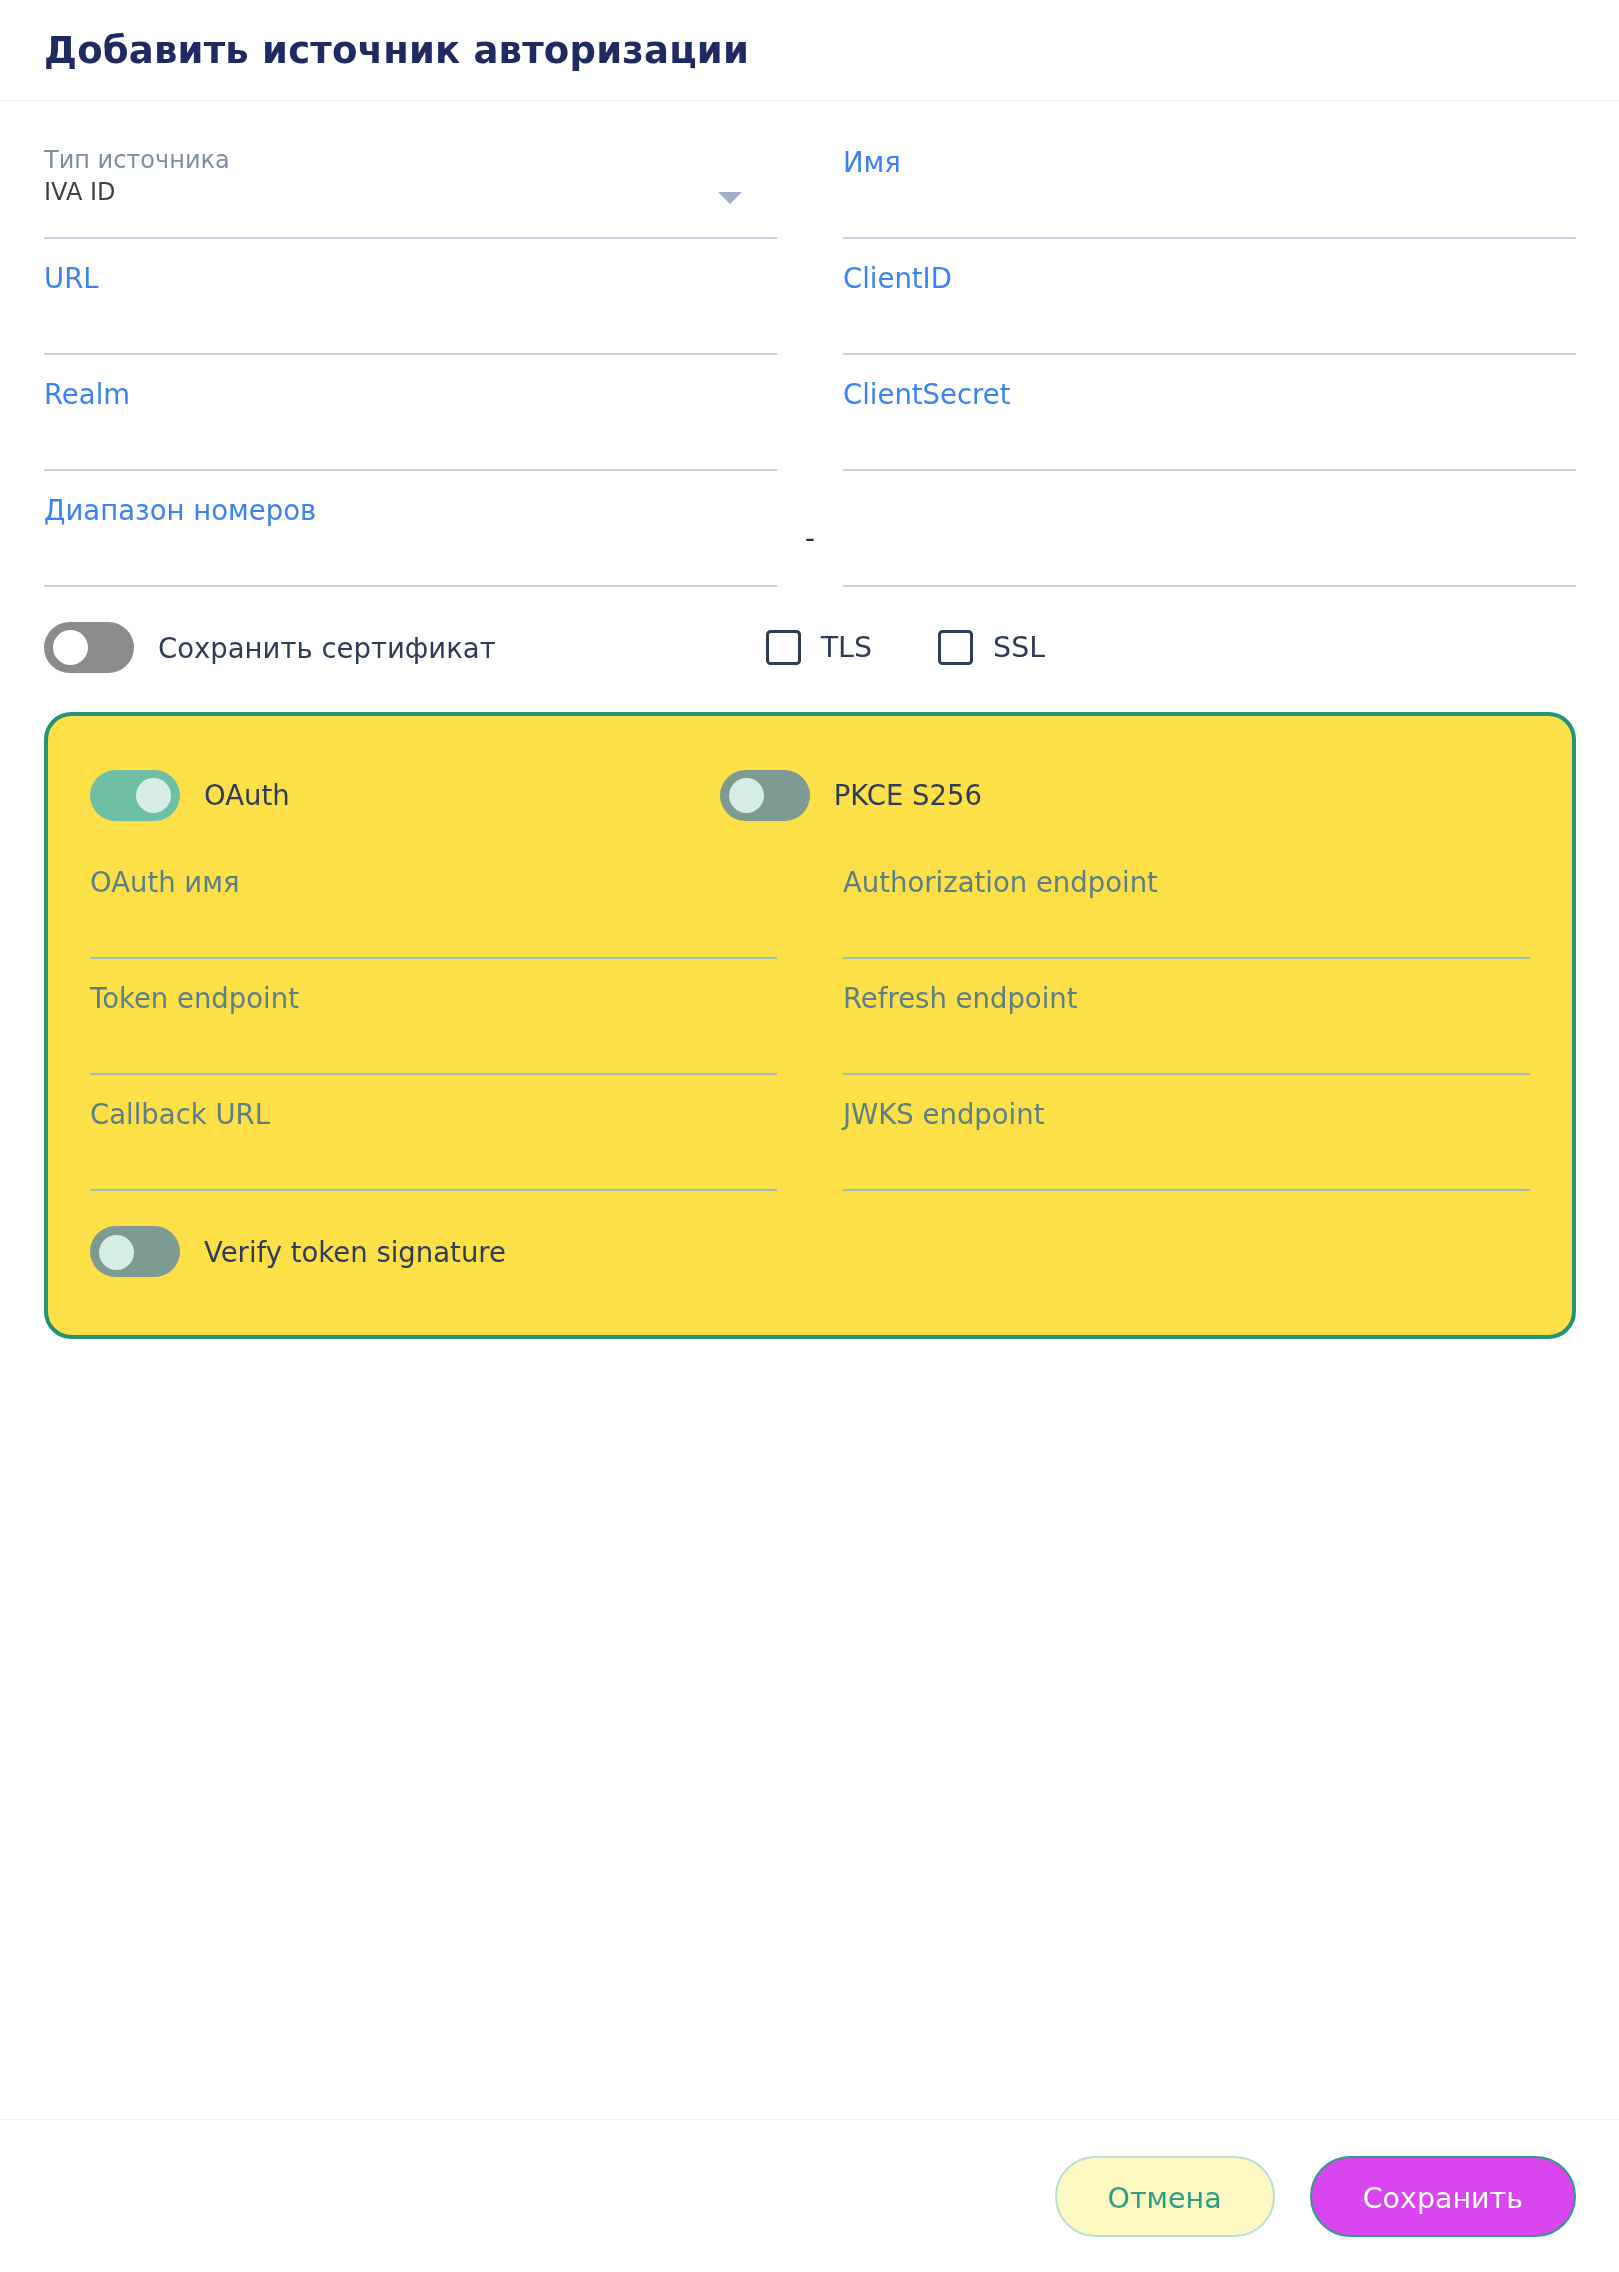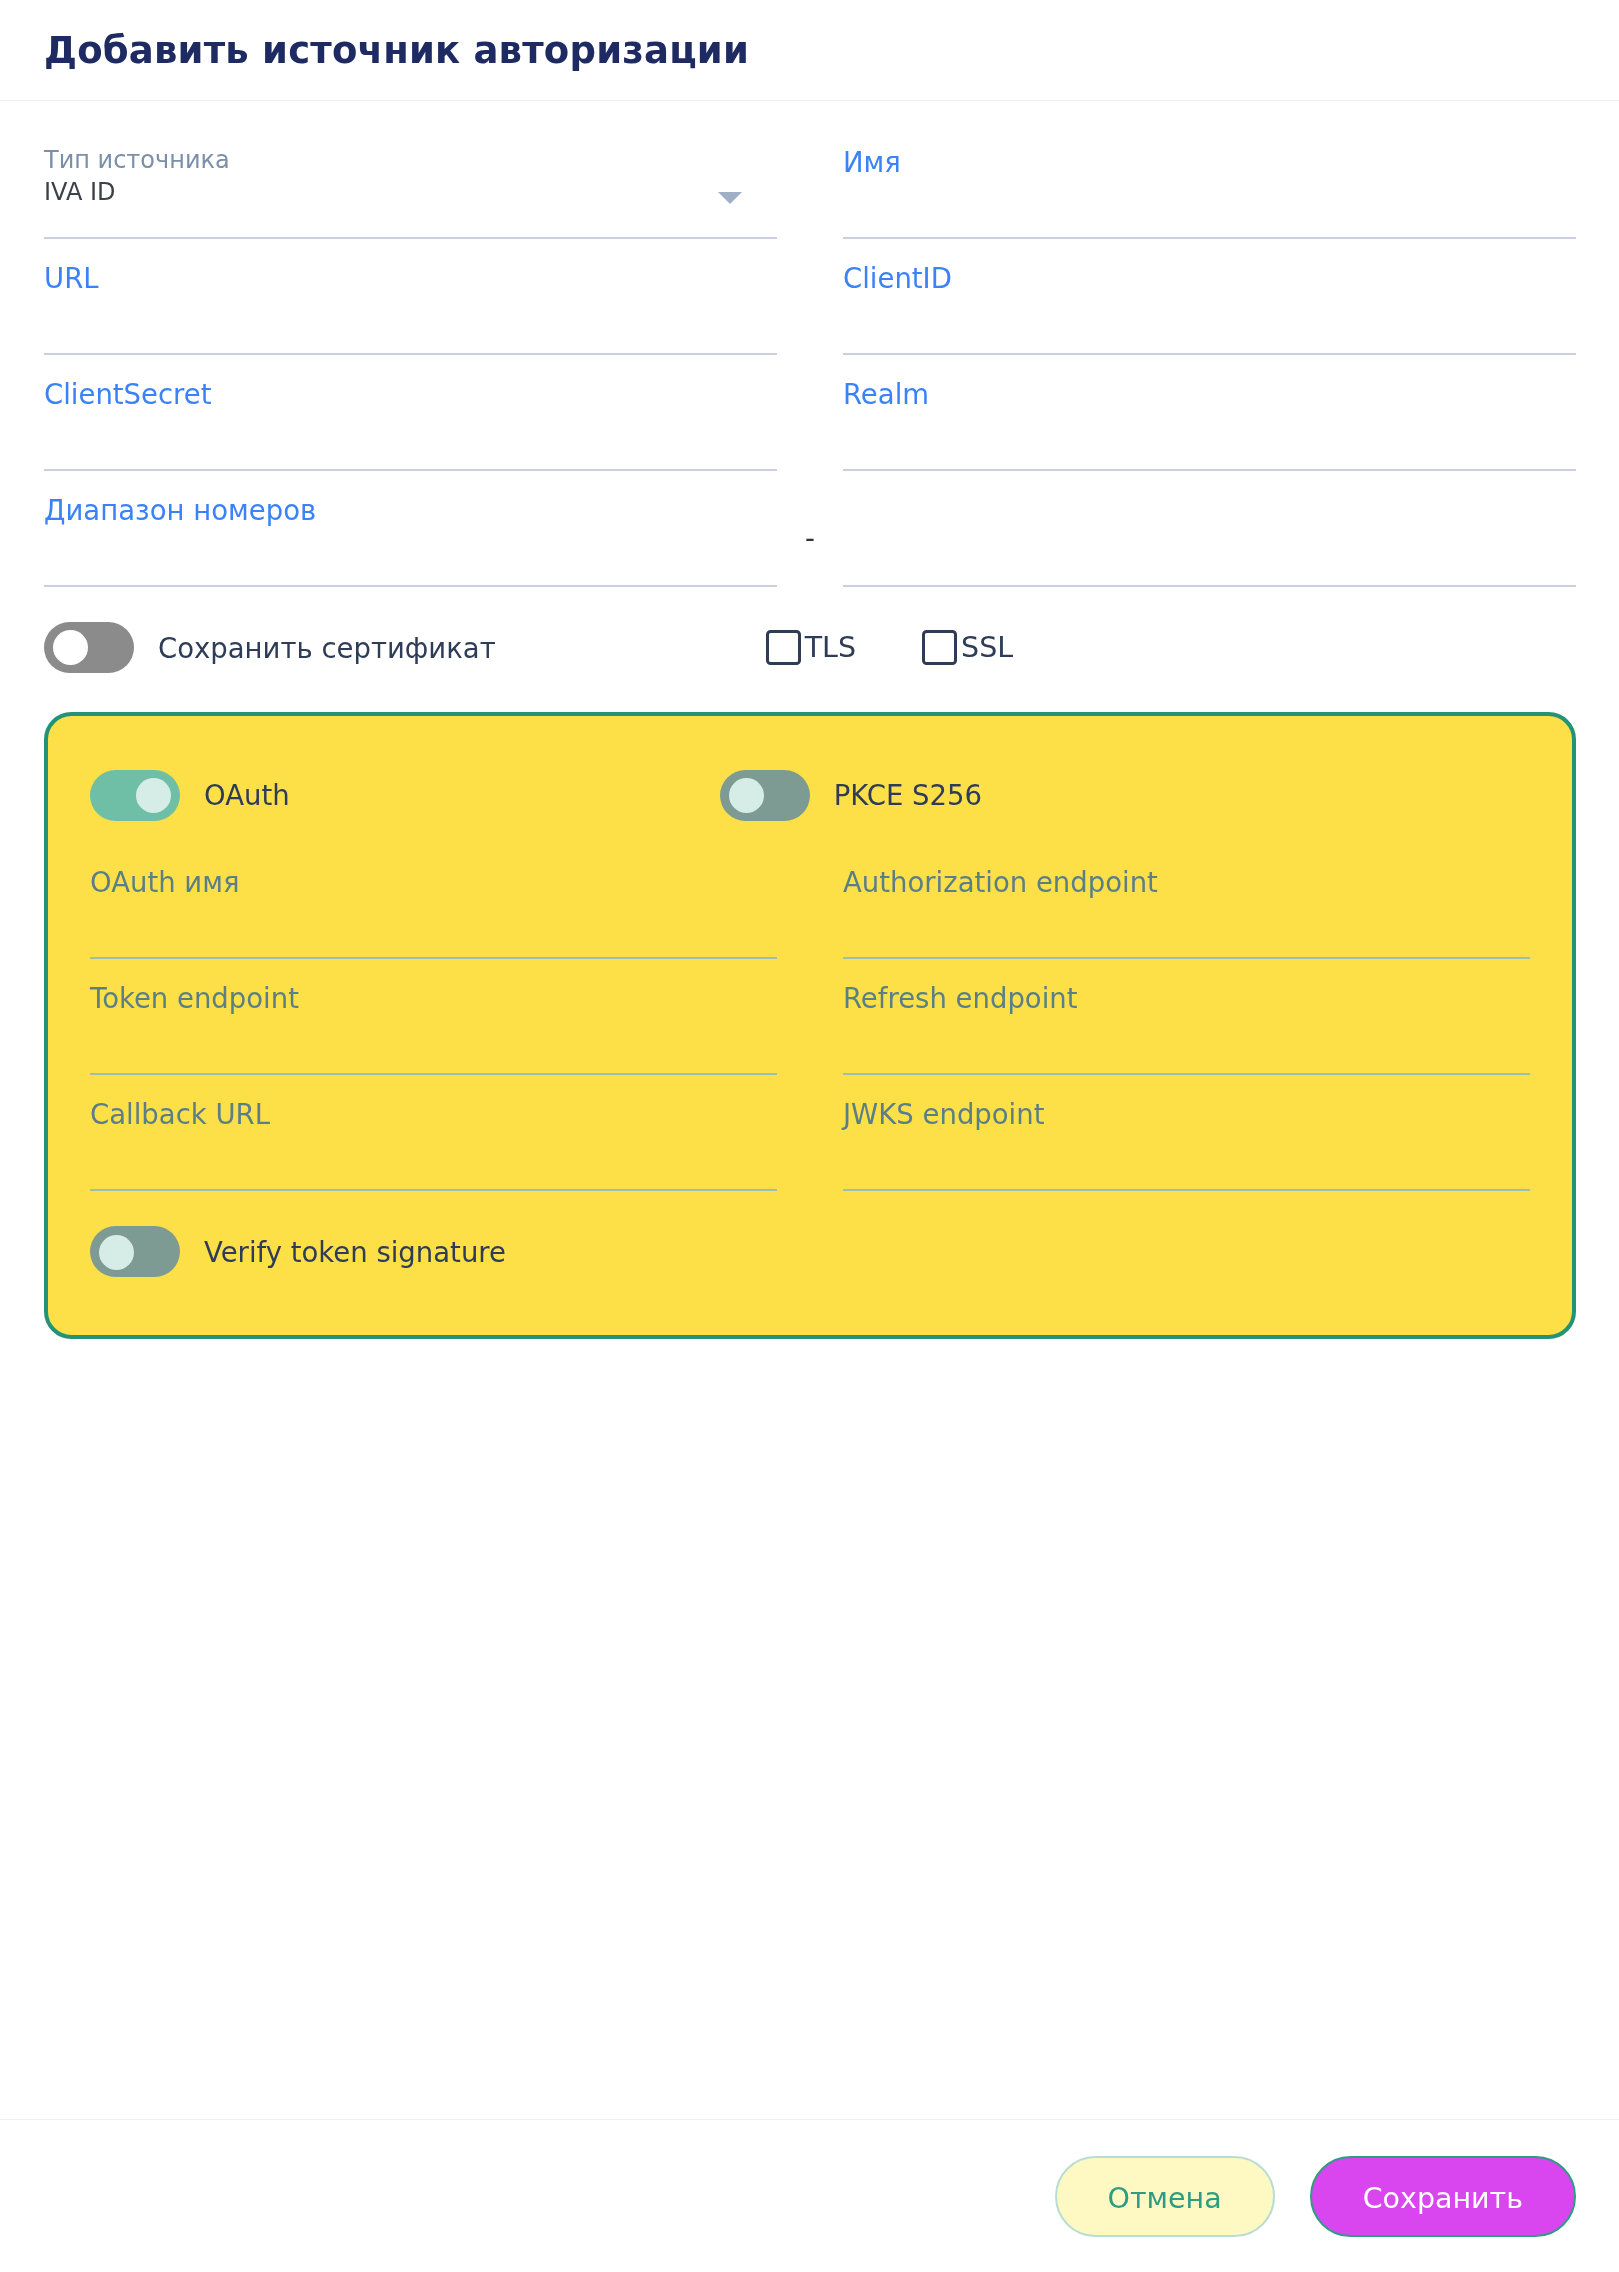--- a/index.html
+++ b/index.html
@@ -157,21 +157,21 @@
 
   .checks {
     display: flex;
     align-items: center;
     gap: 66px;
     margin-left: 270px;
   }
   .check-item {
     display: flex;
     align-items: center;
-    gap: 4px;
+    gap: 20px;
   }
   .checkbox {
     width: 35px;
     height: 35px;
     border: 3.7px solid #2f3c57;
     border-radius: 4.6px;
     box-sizing: border-box;
     background: #fff;
   }
   .check-label {
@@ -266,24 +266,24 @@
       <div class="field">
         <div class="field-label">URL</div>
       </div>
       <div class="field">
         <div class="field-label">ClientID</div>
       </div>
     </div>
 
     <div class="row">
       <div class="field">
+        <div class="field-label">Realm</div>
+      </div>
+      <div class="field">
         <div class="field-label">ClientSecret</div>
-      </div>
-      <div class="field">
-        <div class="field-label">Realm</div>
       </div>
     </div>
 
     <div class="range-row">
       <div class="field">
         <div class="field-label">Диапазон номеров</div>
       </div>
       <div class="range-dash">-</div>
       <div class="field"></div>
     </div>

